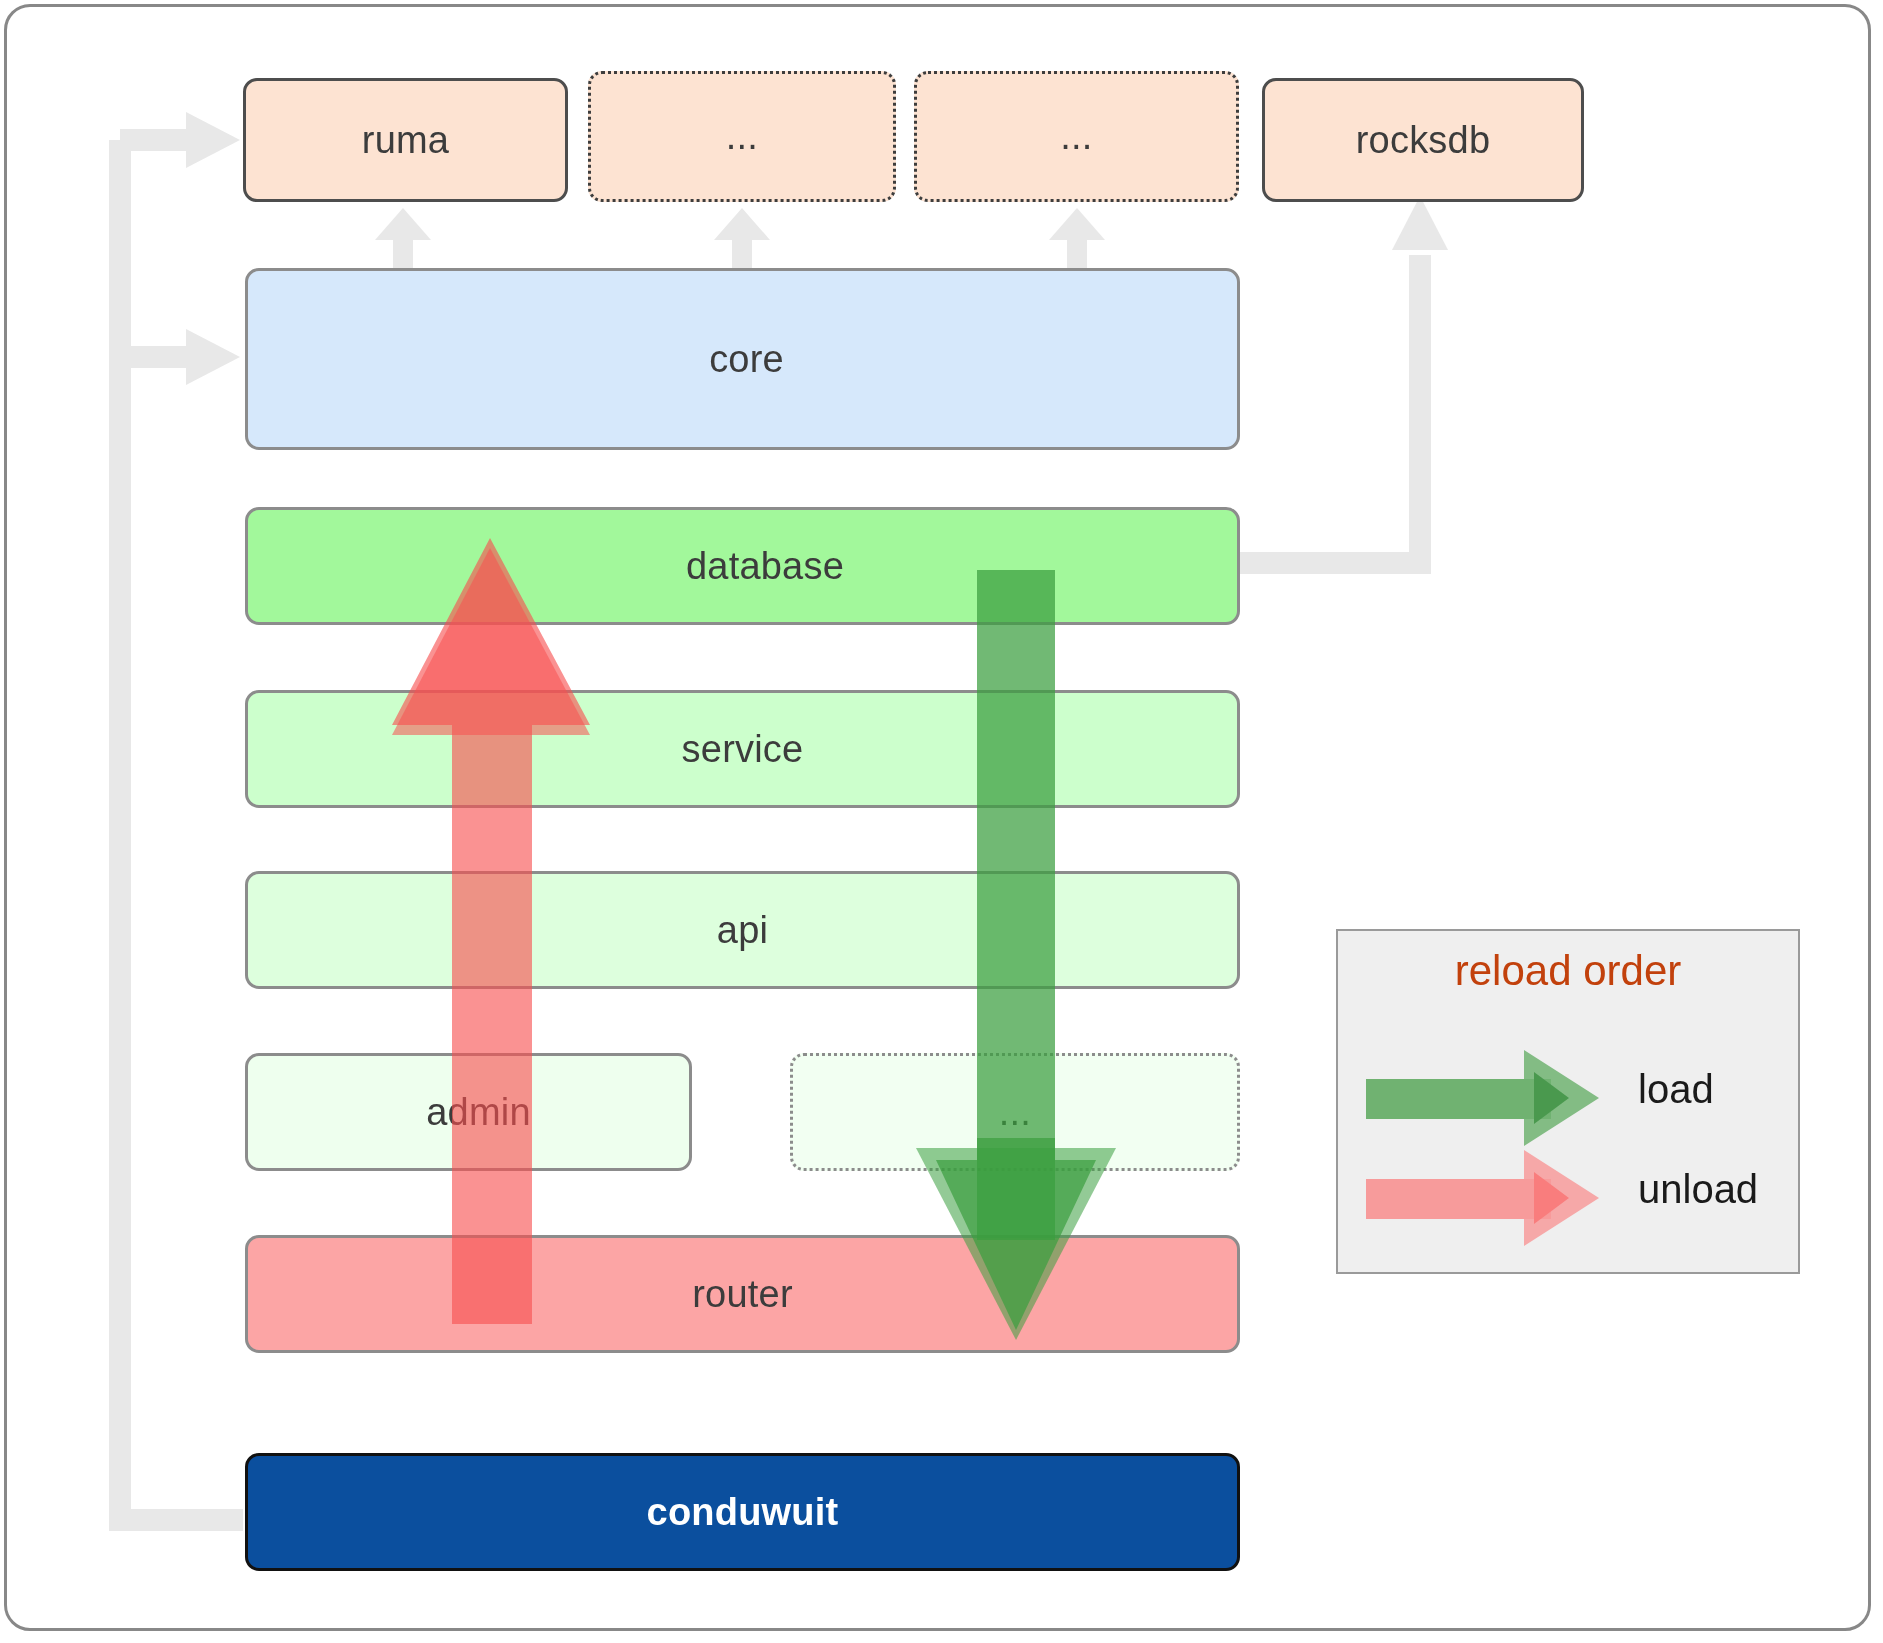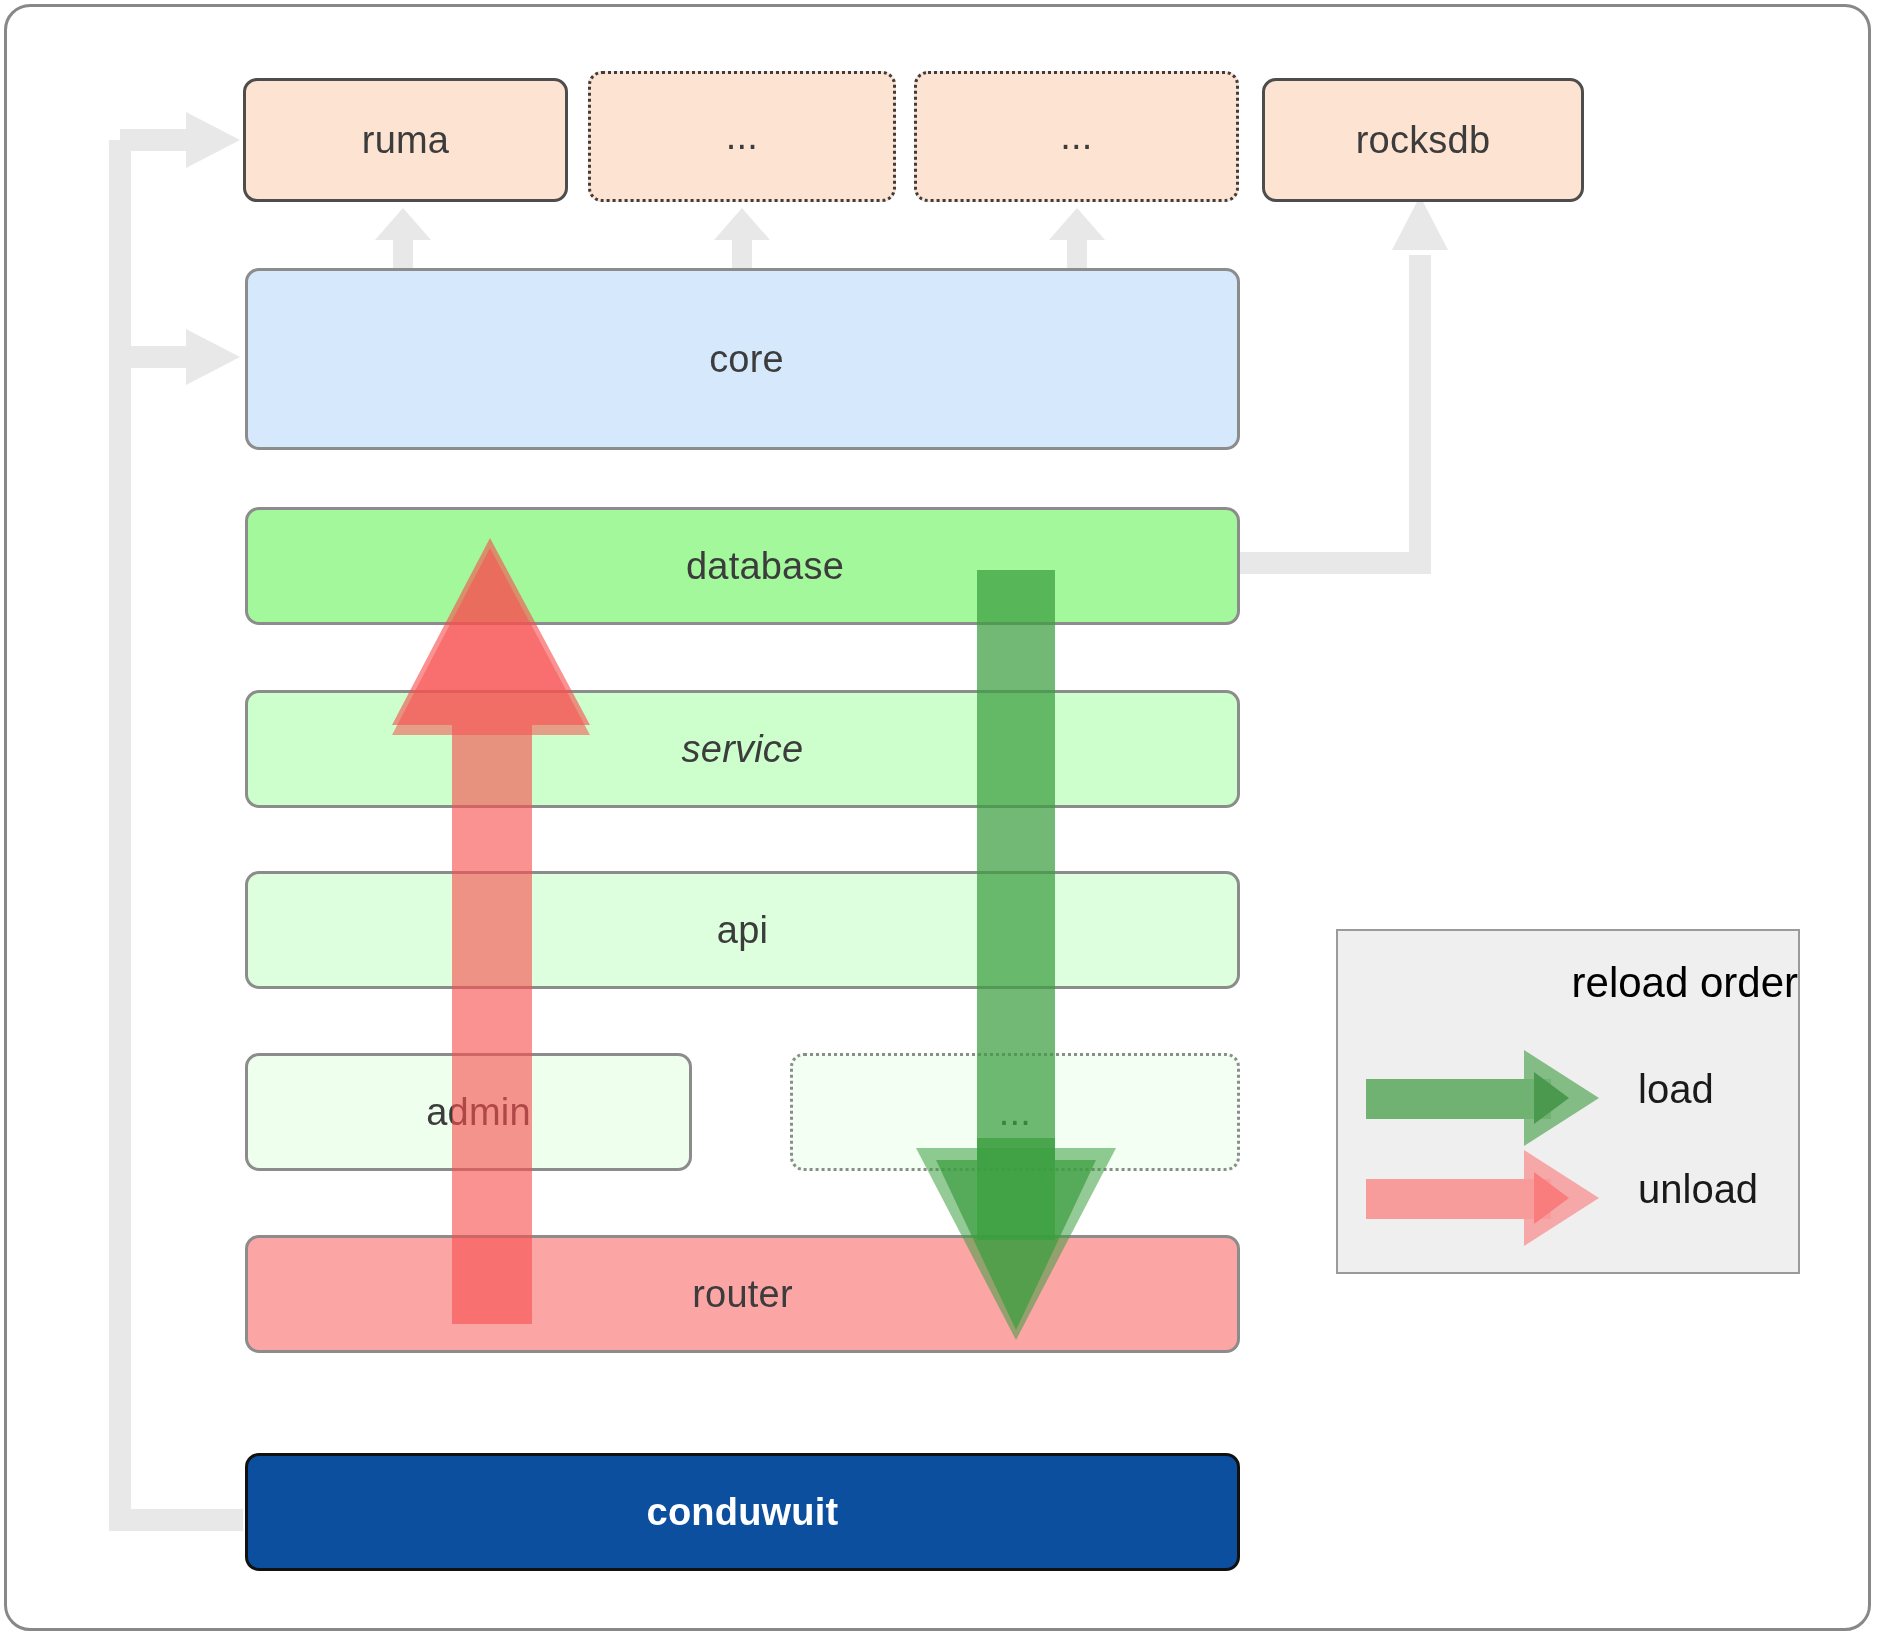--- a/index.html
+++ b/index.html
@@ -55,21 +55,20 @@
     border: 3px solid #8c8c8c;
   }
   .green-db {
     background: #a2f89b;
     border: 3px solid #8c8c8c;
     padding-left: 45px;
   }
   .green-service {
     background: #ccffcc;
     border: 3px solid #8c8c8c;
-    font-style: italic;
   }
   .green-api {
     background: #ddffdd;
     border: 3px solid #8c8c8c;
   }
   .green-admin {
     background: #eeffee;
     border: 3px solid #8c8c8c;
   }
   .green-dots {
@@ -114,24 +113,24 @@
     width: 464px;
     height: 345px;
     background: #efefef;
     border: 2px solid #9a9a9a;
     box-sizing: border-box;
     z-index: 5;
   }
   #legend .legend-title {
     position: absolute;
     width: 100%;
-    top: 28px;
-    text-align: right;
+    top: 16px;
+    text-align: center;
     font-size: 42px;
-    color: #000000;
+    color: #c2410c;
   }
   .legend-row {
     position: absolute;
     left: 0;
     width: 100%;
     height: 90px;
   }
   .legend-row .legend-text {
     position: absolute;
     left: 300px;

